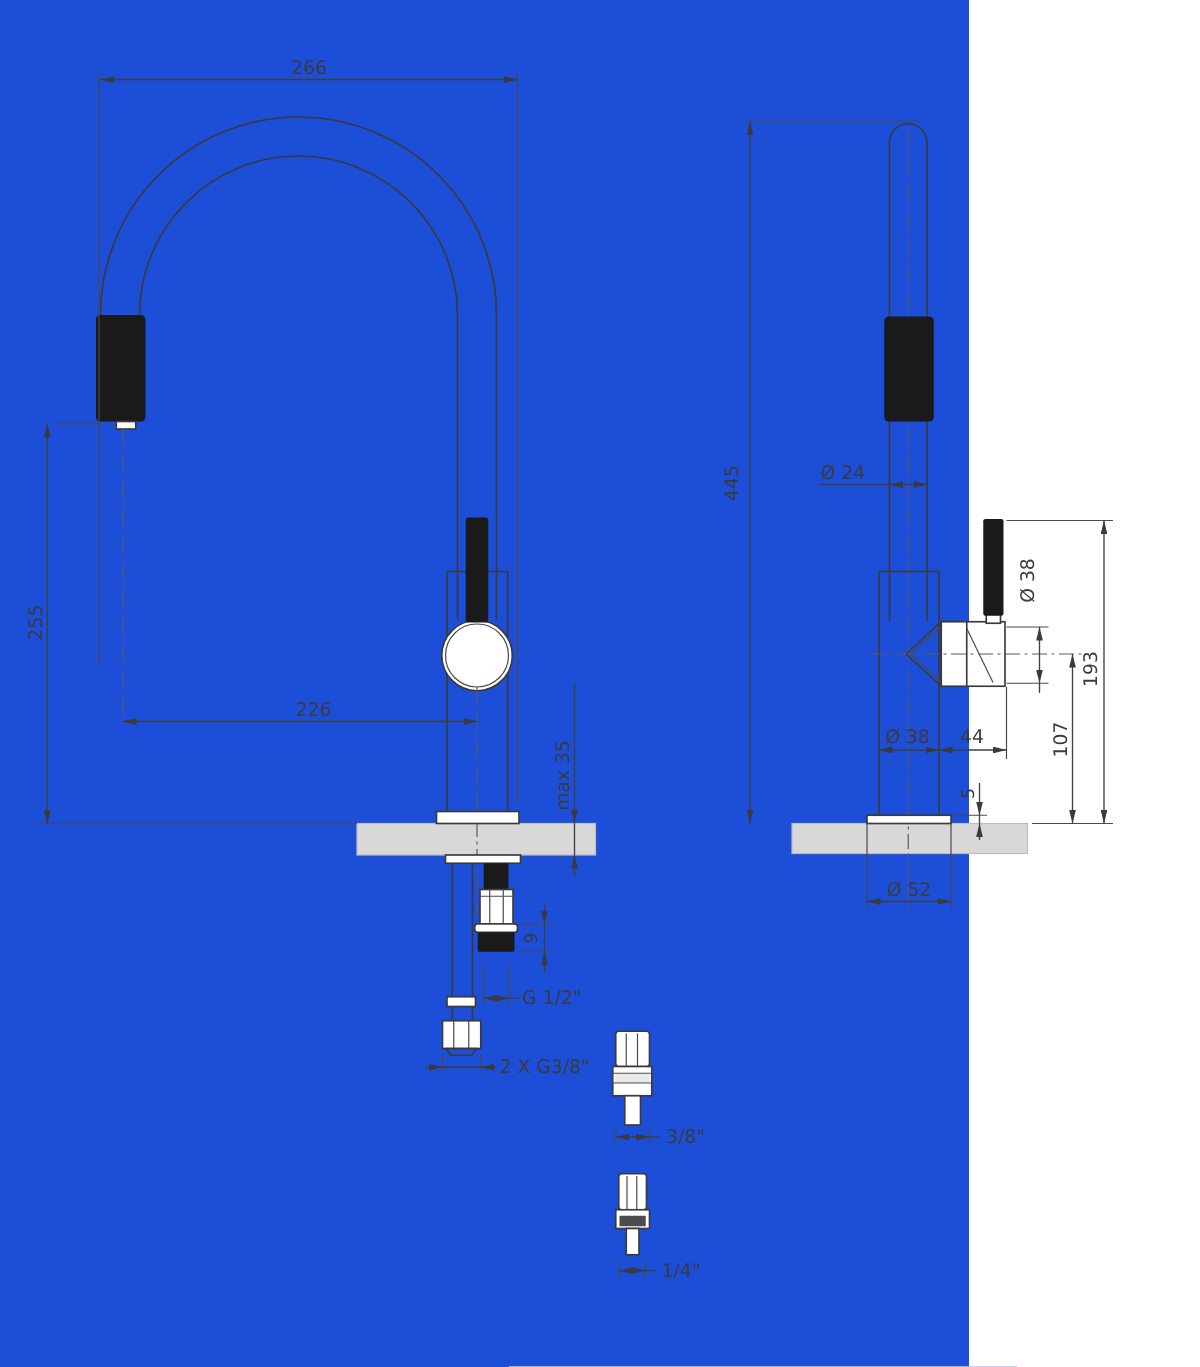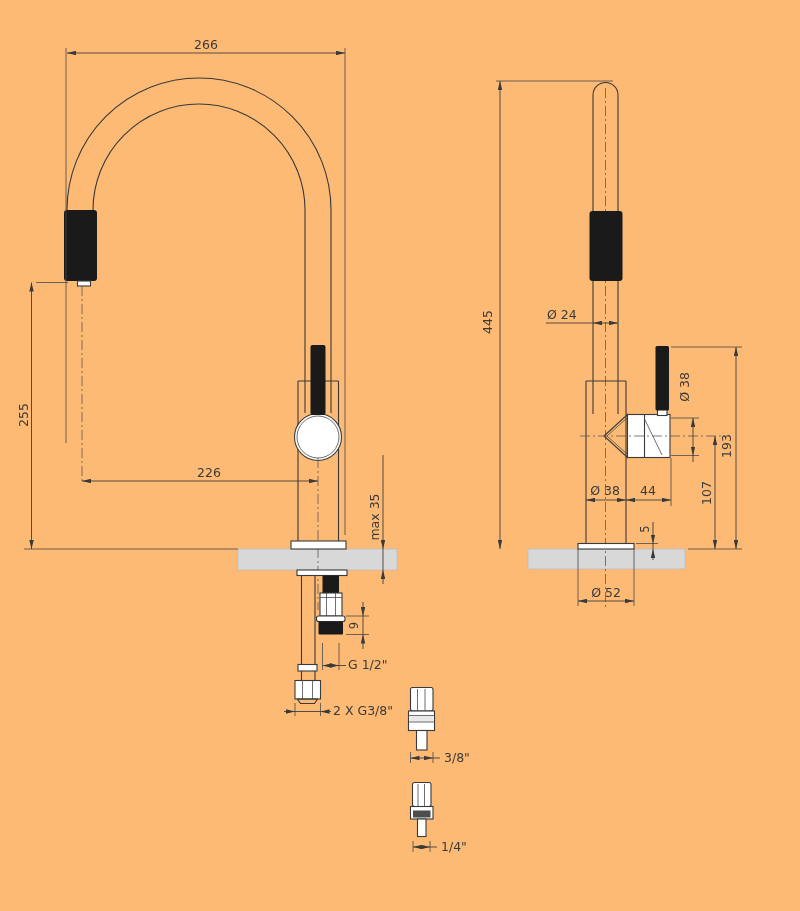--- a/index.html
+++ b/index.html
@@ -1,16 +1,16 @@
 <!DOCTYPE html>
 <html><head>
 <meta charset="utf-8">
 <style>
   html,body { margin:0; padding:0; background:#ffffff; }
-  .page { width:800px; height:911px; background:#fdba74; position:relative; }
+  .page { width:646px; height:911px; background:#1d4ed8; position:relative; }
   svg { display:block; }
   .o   { fill:none; stroke:#3a3a3a; stroke-width:1.1; }
   .thin{ fill:none; stroke:#4a4a4a; stroke-width:0.8; }
   .dim { fill:none; stroke:#3f3f3f; stroke-width:0.9; }
   .ext { fill:none; stroke:#4a4a4a; stroke-width:0.8; }
   .cl  { fill:none; stroke:#5a5a5a; stroke-width:0.8; stroke-dasharray:10 3 2 3; }
   .wht { fill:#ffffff; stroke:#3a3a3a; stroke-width:1.1; }
   text { font:12.5px "DejaVu Sans","Liberation Sans",sans-serif; fill:#3b3b3b; }
   .sm  { font-size:11.5px; }
 </style>

